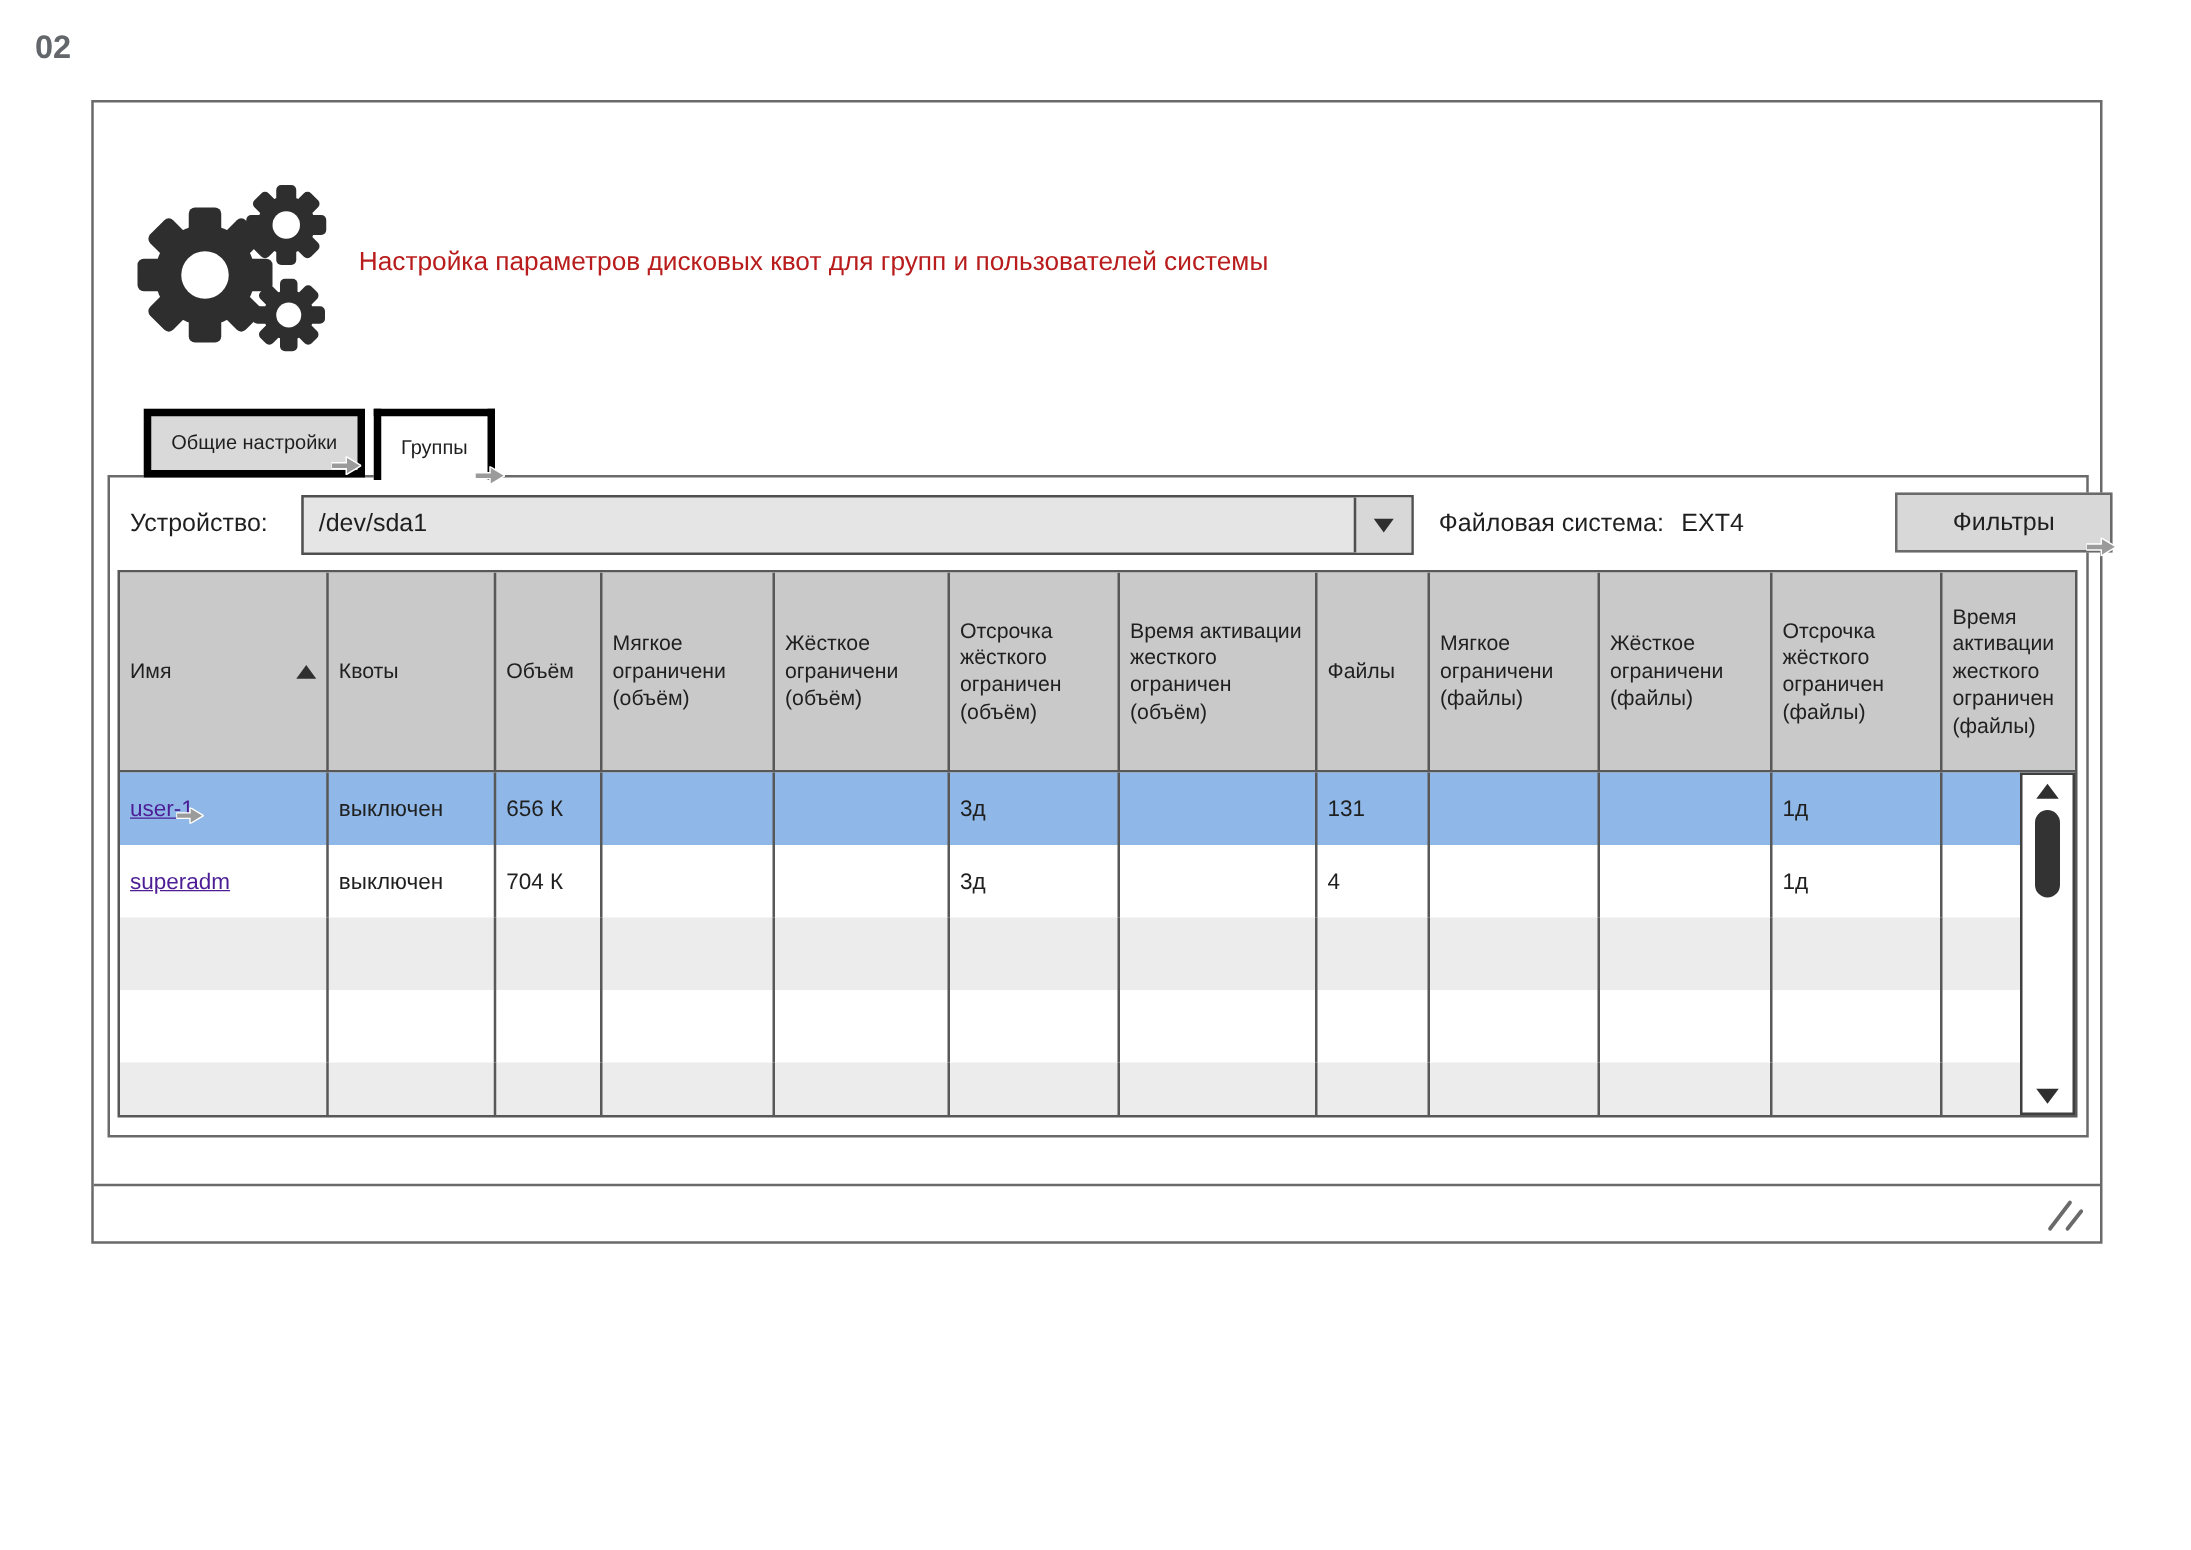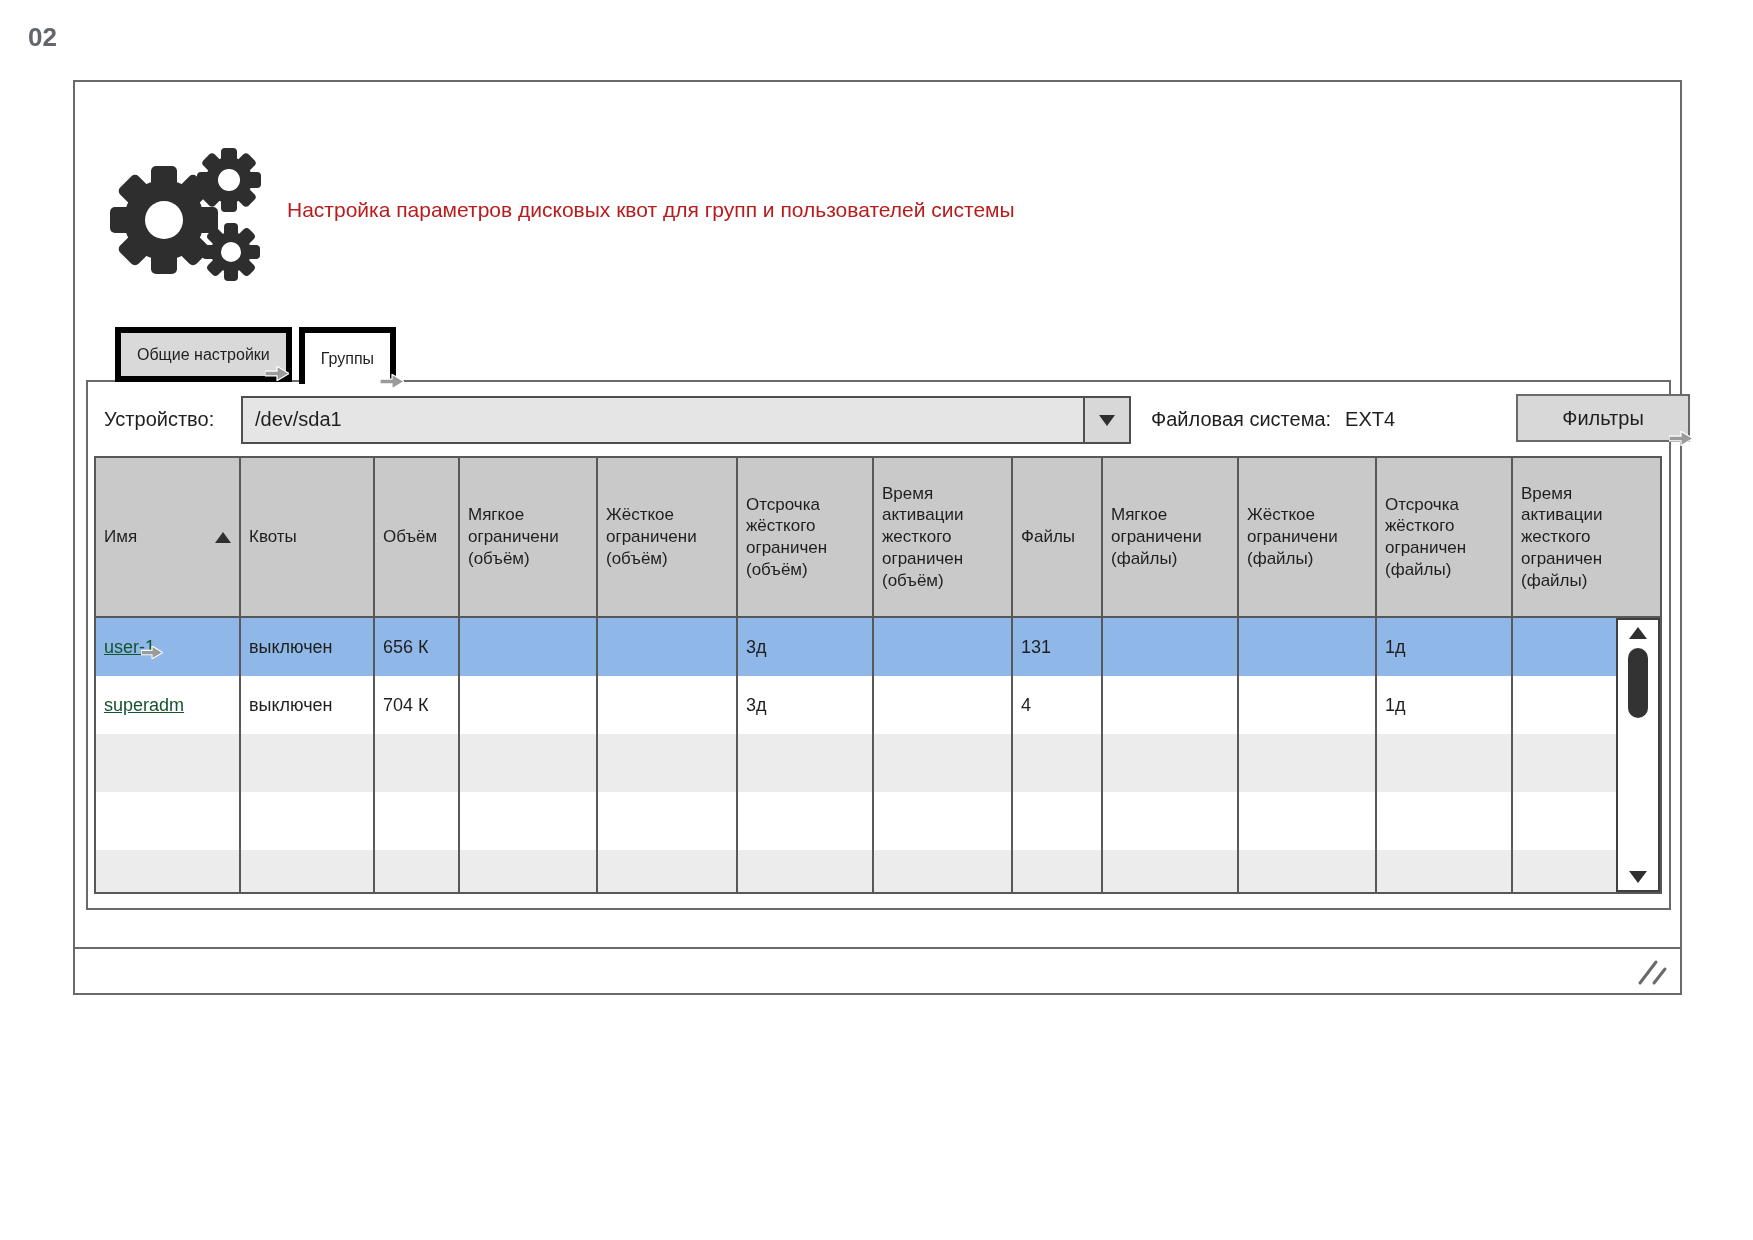--- a/index.html
+++ b/index.html
@@ -49,26 +49,26 @@
   .qtable { position:absolute; left:6px; top:74px; width:1568px; height:438px;
             border:2px solid #585858; background:#fff; overflow:hidden; }
   .hrow { display:flex; height:160px; background:#c9c9c9; border-bottom:2px solid #585858; }
   .trow { display:flex; height:58px; }
   .trow.short { height:42px; }
   .trow.sel { background:#8fb8e8; }
   .trow.stripe { background:#ececec; }
   .cell { border-right:2px solid #585858; overflow:hidden; display:flex; align-items:center;
           padding:0 8px; font-size:18px; flex:none; }
   .hrow .cell { font-size:17px; line-height:1.28; }
-  .c0{width:145px} .c1{width:134px} .c2{width:85px} .c3{width:138px} .c4{width:140px}
-  .c5{width:136px} .c6{width:139px} .c7{width:90px} .c8{width:136px} .c9{width:138px}
+  .c0{width:167px} .c1{width:134px} .c2{width:85px} .c3{width:138px} .c4{width:140px}
+  .c5{width:136px} .c6{width:158px} .c7{width:90px} .c8{width:136px} .c9{width:138px}
   .c10{width:136px} .c11{flex:1; border-right:none;}
   .sort-ico { margin-left:auto; width:0; height:0; border-left:8px solid transparent;
               border-right:8px solid transparent; border-bottom:11px solid #2f2f2f; }
-  a.ulink { color:#14532d; position:relative; white-space:nowrap; }
+  a.ulink { color:#4c1d95; position:relative; white-space:nowrap; }
 
   
   .vscroll { position:absolute; right:0; top:160px; bottom:0; width:44px; background:#fff;
              border:2px solid #3f3f3f; }
   .vs-up { position:absolute; top:7px; left:50%; transform:translateX(-50%); }
   .vs-up .tri-up { border-left-width:9px; border-right-width:9px; border-bottom-width:12px; }
   .vs-down { position:absolute; bottom:7px; left:50%; transform:translateX(-50%); }
   .vs-down .tri-down { border-left-width:9px; border-right-width:9px; border-top-width:12px; }
   .vs-thumb { position:absolute; top:28px; left:50%; transform:translateX(-50%);
               width:20px; height:70px; background:#333; border-radius:10px; }

